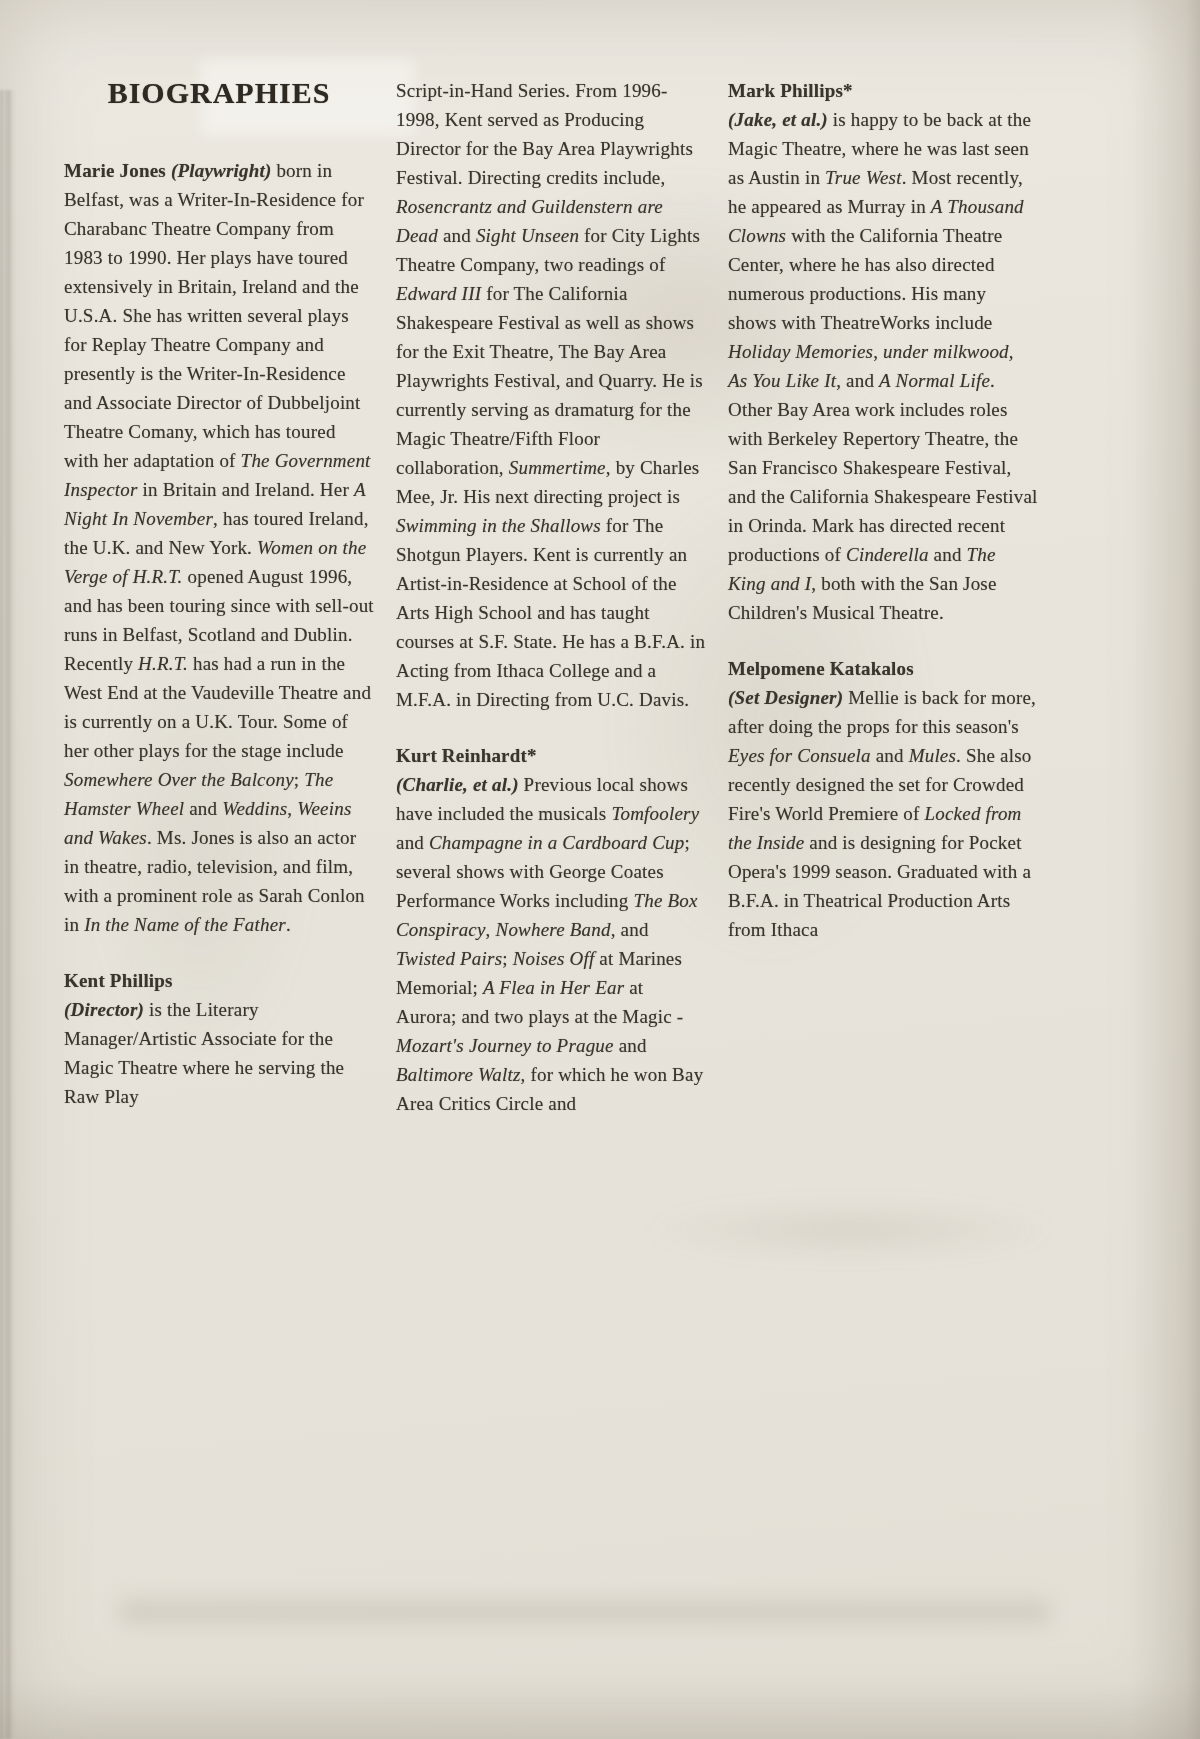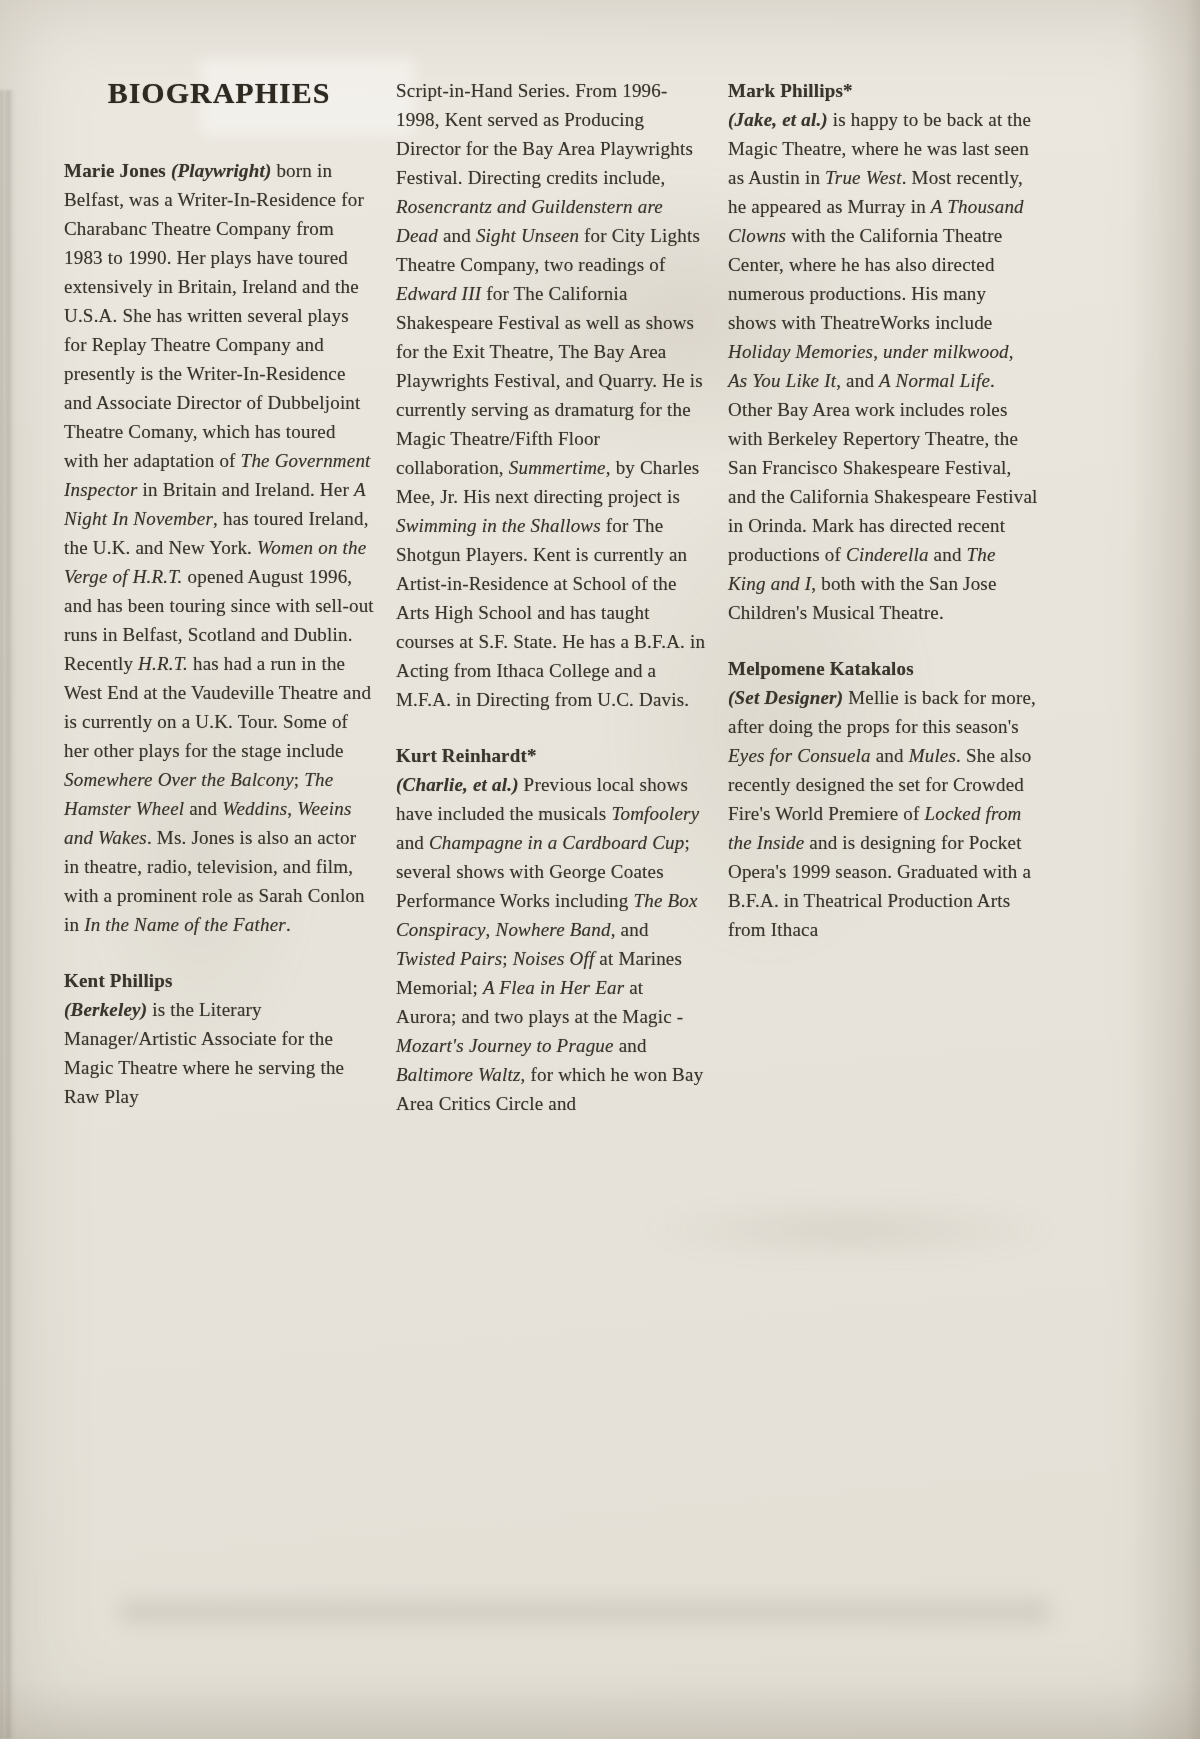--- a/index.html
+++ b/index.html
@@ -78,21 +78,21 @@
   <div class="ghost g2"></div>
   <div class="ghost g3"></div>
   <div class="ghost g4"></div>
   <div class="ghost g5"></div>
 
   <div class="columns">
     <div class="col">
       <h1 class="bio-heading">BIOGRAPHIES</h1>
       <div class="col-body">
           <p class="para"><span class="b">Marie Jones </span><span class="bi">(Playwright)</span><span class="n"> born in Belfast, was a Writer-In-Residence for Charabanc Theatre Company from 1983 to 1990.  Her plays have toured extensively in Britain, Ireland and the U.S.A.  She has written several plays for Replay Theatre Company and presently is the Writer-In-Residence and Associate Director of Dubbeljoint Theatre Comany, which has toured with her adaptation of </span><span class="i">The Government Inspector</span><span class="n"> in Britain and Ireland.  Her </span><span class="i">A Night In November</span><span class="n">, has toured Ireland, the U.K. and New York.  </span><span class="i">Women on the Verge of H.R.T.</span><span class="n"> opened August 1996, and has been touring since with sell-out runs in Belfast, Scotland and Dublin.  Recently </span><span class="i">H.R.T.</span><span class="n"> has had a run in the West End at the Vaudeville Theatre and is currently on a U.K. Tour.  Some of her other plays for the stage include </span><span class="i">Somewhere Over the Balcony</span><span class="n">; </span><span class="i">The Hamster Wheel</span><span class="n"> and </span><span class="i">Weddins</span><span class="n">, </span><span class="i">Weeins and Wakes</span><span class="n">.  Ms. Jones is also an actor in theatre, radio, television, and film, with a prominent role as Sarah Conlon in </span><span class="i">In the Name of the Father</span><span class="n">.</span></p>
-          <p class="para"><span class="b">Kent Phillips</span><br><span class="bi">(Berkeley)</span><span class="n"> is the Literary Manager/Artistic Associate for the Magic Theatre where he serving the Raw Play</span></p>
+          <p class="para"><span class="b">Kent Phillips</span><br><span class="bi">(Director)</span><span class="n"> is the Literary Manager/Artistic Associate for the Magic Theatre where he serving the Raw Play</span></p>
         </div>
     </div>
     <div class="col">
       <div class="col-body">
           <p class="para"><span class="n">Script-in-Hand Series.  From 1996-1998, Kent served as Producing Director for the Bay Area Playwrights Festival.  Directing credits include, </span><span class="i">Rosencrantz and Guildenstern are Dead</span><span class="n"> and </span><span class="i">Sight Unseen</span><span class="n"> for City Lights Theatre Company, two readings of  </span><span class="i">Edward III</span><span class="n"> for The California Shakespeare Festival as well as shows for the Exit Theatre, The Bay Area Playwrights Festival, and Quarry.  He is currently serving as dramaturg for the Magic Theatre/Fifth Floor collaboration, </span><span class="i">Summertime</span><span class="n">, by Charles Mee, Jr.  His next directing project is </span><span class="i">Swimming in the Shallows</span><span class="n">  for The Shotgun Players.  Kent is currently an Artist-in-Residence at School of the Arts High School and has taught courses at S.F. State.  He has a B.F.A. in Acting from Ithaca College and a M.F.A. in Directing from U.C. Davis.</span></p>
           <p class="para"><span class="b">Kurt Reinhardt*</span><br><span class="bi">(Charlie, et al.)</span><span class="n">  Previous local shows have included the musicals </span><span class="i">Tomfoolery</span><span class="n"> and </span><span class="i">Champagne in a Cardboard Cup</span><span class="n">; several shows with George Coates Performance Works including </span><span class="i">The Box Conspiracy</span><span class="n">, </span><span class="i">Nowhere Band</span><span class="n">, and </span><span class="i">Twisted Pairs</span><span class="n">; </span><span class="i">Noises Off</span><span class="n"> at Marines Memorial; </span><span class="i">A Flea in Her Ear</span><span class="n"> at Aurora; and two plays at the Magic - </span><span class="i">Mozart's Journey to Prague</span><span class="n"> and </span><span class="i">Baltimore Waltz</span><span class="n">, for which he won Bay Area Critics Circle and</span></p>
         </div>
     </div>
     <div class="col">
       <div class="col-body">

